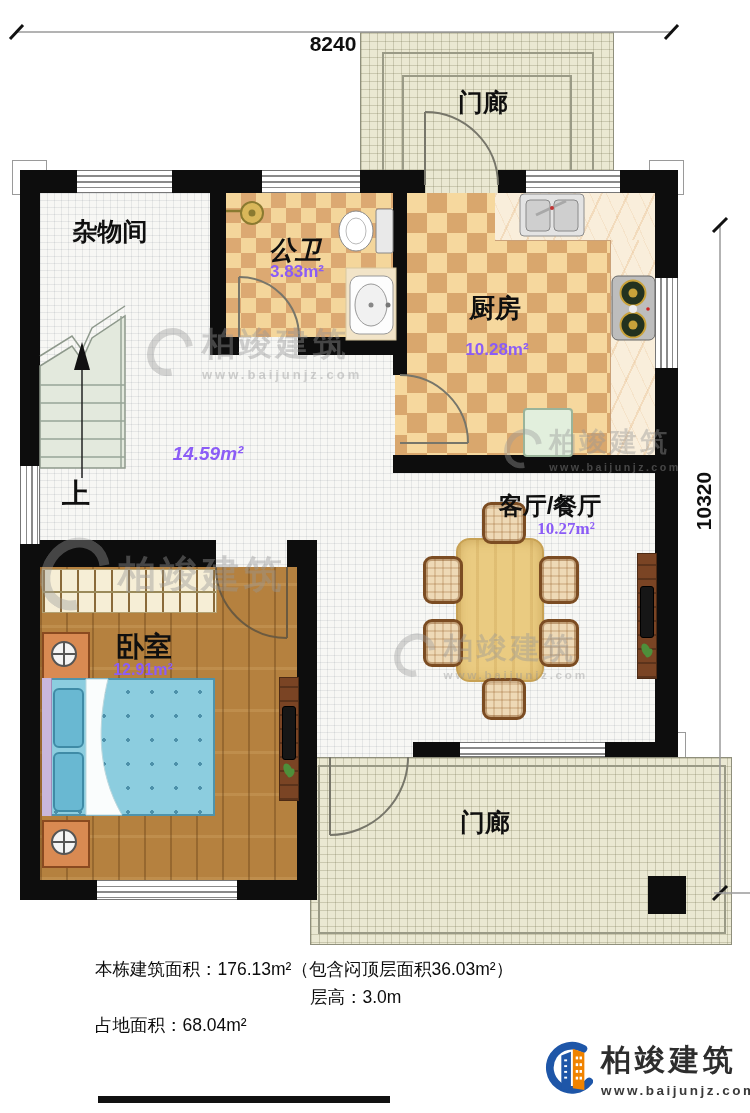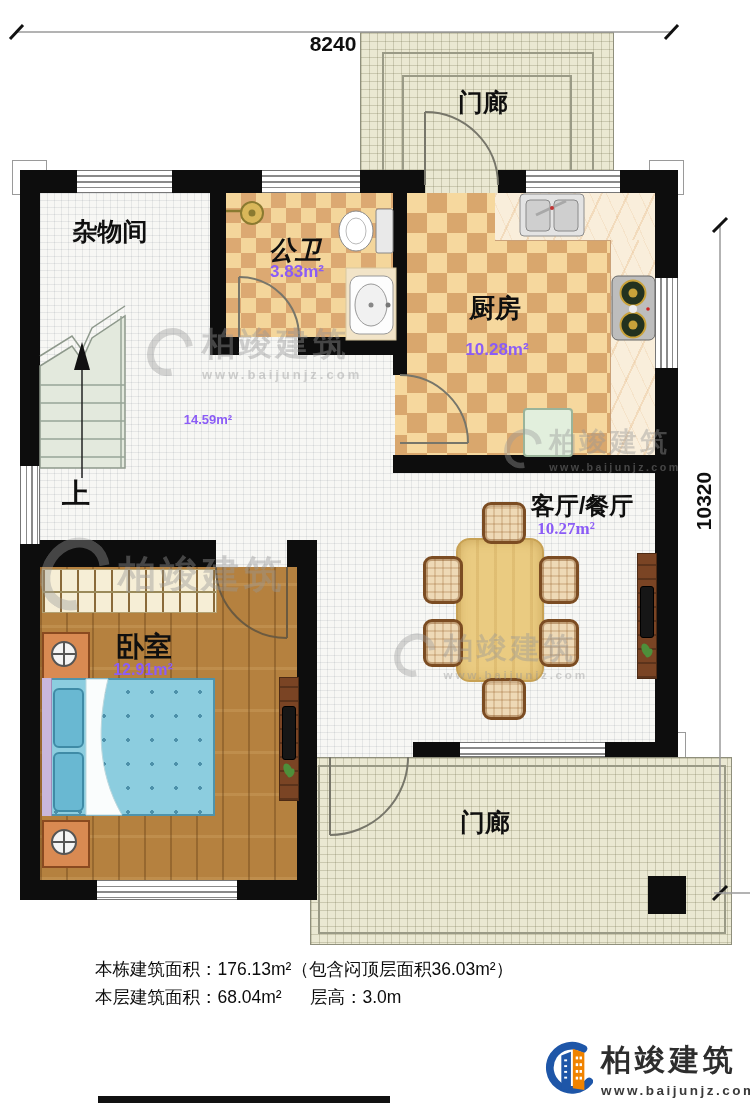--- a/index.html
+++ b/index.html
@@ -265,31 +265,31 @@
   </div>
 
   <div class="roomlabel" style="left:293px;top:33px;width:80px;font-size:21px;">8240</div>
   <div class="roomlabel" style="left:668px;top:490px;width:72px;font-size:21px;transform:rotate(-90deg);">10320</div>
   <div class="roomlabel" style="left:433px;top:89px;width:100px;font-size:25px;">门廊</div>
   <div class="roomlabel" style="left:55px;top:218px;width:110px;font-size:25px;">杂物间</div>
   <div class="roomlabel" style="left:255px;top:237px;width:80px;font-size:26px;font-style:italic;">公卫</div>
   <div class="arealabel" style="left:247px;top:262px;width:100px;font-size:17px;">3.83m²</div>
   <div class="roomlabel" style="left:445px;top:295px;width:100px;font-size:26px;">厨房</div>
   <div class="arealabel" style="left:437px;top:340px;width:120px;font-size:17px;">10.28m²</div>
-  <div class="arealabel" style="left:148px;top:412px;width:120px;font-size:13px;">14.59m²</div>
-  <div class="roomlabel" style="left:502px;top:493px;width:160px;font-size:24px;">客厅/餐厅</div>
+  <div class="arealabel" style="left:148px;top:443px;width:120px;font-size:19px;font-style:italic;">14.59m²</div>
+  <div class="roomlabel" style="left:470px;top:493px;width:160px;font-size:24px;">客厅/餐厅</div>
   <div class="arealabel" style="left:506px;top:519px;width:120px;font-size:17px;font-family:Liberation Serif, serif;">10.27m²</div>
   <div class="roomlabel" style="left:94px;top:632px;width:100px;font-size:28px;">卧室</div>
   <div class="arealabel" style="left:83px;top:661px;width:120px;font-size:16px;">12.91m²</div>
   <div class="roomlabel" style="left:435px;top:809px;width:100px;font-size:25px;">门廊</div>
   <div class="roomlabel" style="left:56px;top:479px;width:40px;font-size:28px;">上</div>
 
   <div class="infoline" style="top:957px;">本栋建筑面积：176.13m²（包含闷顶层面积36.03m²）</div>
-  <div class="infoline" style="top:985px;">本层建筑面积：68.04m²</div>
   <div class="infoline" style="top:985px;left:310px;">层高：3.0m</div>
+  <div class="infoline" style="top:1013px;">占地面积：68.04m²</div>
   <div class="abs" style="left:98px;top:1096px;width:292px;height:7px;background:#111;"></div>
 
   <div class="abs" style="left:545px;top:1040px;display:flex;align-items:flex-start;gap:8px;">
     <svg width="48" height="58" viewBox="0 0 50 60">
       <path d="M40 9 A 23 23 0 1 0 46 43" fill="none" stroke="#1e56a8" stroke-width="8" stroke-linecap="round"></path>
       <polygon points="17,16 27,12 27,50 17,53" fill="#1e56a8"></polygon>
       <polygon points="29,9 41,13 41,52 29,50" fill="#f08300"></polygon>
       <g fill="#ffffff">
           <rect x="20" y="20" width="3" height="2"></rect>
           <rect x="20" y="26" width="3" height="2"></rect>

